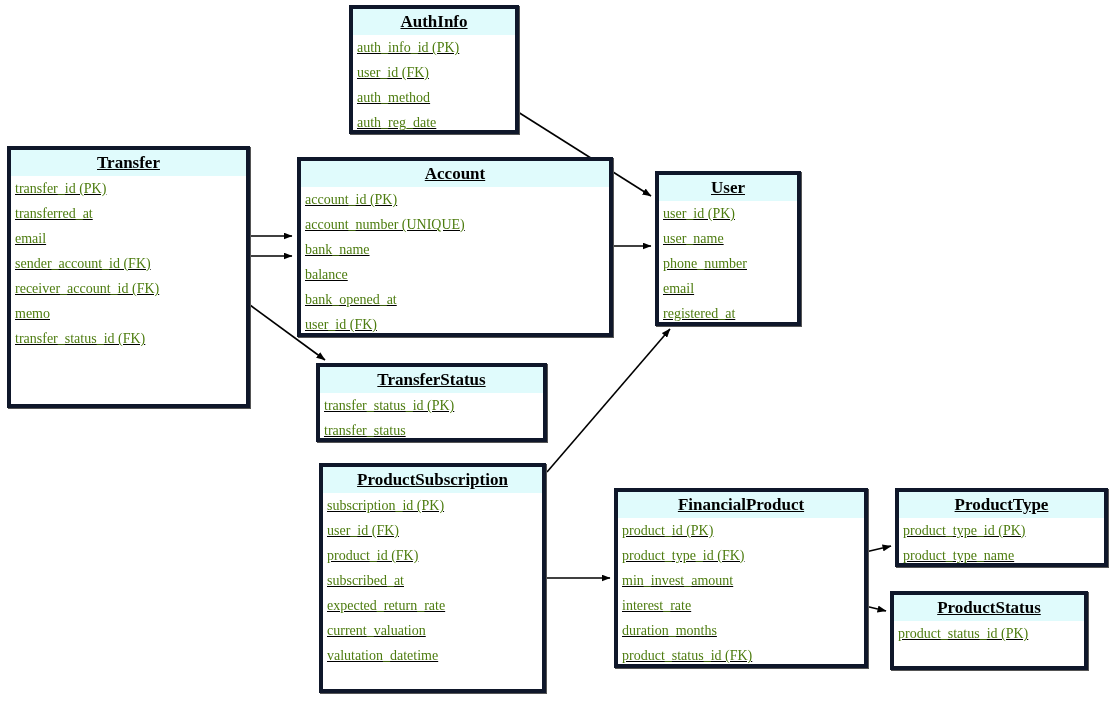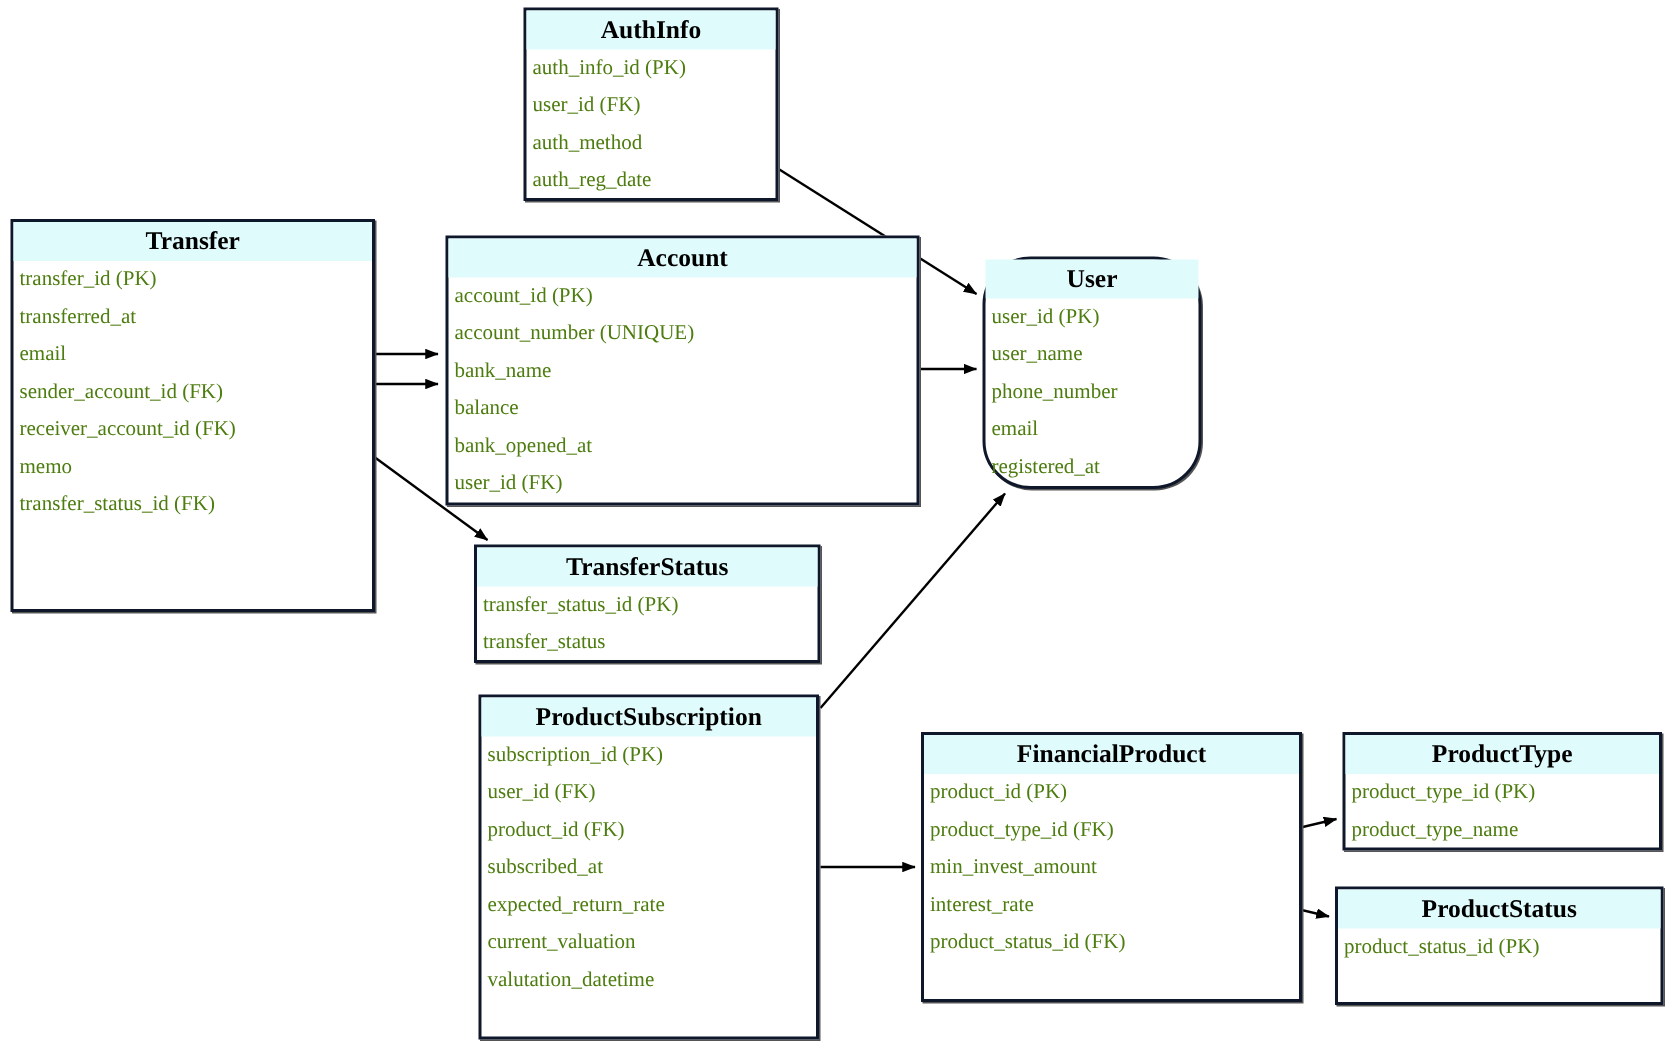--- a/index.html
+++ b/index.html
@@ -19,23 +19,24 @@
     position: absolute;
     left: 0;
     top: 0;
     width: 1119px;
     height: 701px;
     pointer-events: none;
   }
   .entity {
     position: absolute;
     box-sizing: border-box;
-    border: 2px solid #0f172a;
+    border: 4px solid #0f172a;
     background: #ffffff;
     box-shadow: 1px 1px 0 0 #555555;
+    text-decoration: underline;
   }
   .entity-title {
     box-sizing: border-box;
     background: #e0fbfc;
     text-align: center;
     font-weight: bold;
     font-size: 17px;
     line-height: 25px;
     height: 26px;
     color: #000000;
@@ -108,21 +109,21 @@
         <div class="entity-title">Account</div>
         <ul class="attr-list">
           <li class="attr">account_id (PK)</li>
           <li class="attr">account_number (UNIQUE)</li>
           <li class="attr">bank_name</li>
           <li class="attr">balance</li>
           <li class="attr">bank_opened_at</li>
           <li class="attr">user_id (FK)</li>
         </ul>
       </div>
-      <div class="entity" style="left: 655px; top: 171px; width: 146px; height: 155px; border-radius: 32px;">
+      <div class="entity" style="left: 655px; top: 171px; width: 146px; height: 155px;">
         <div class="entity-title">User</div>
         <ul class="attr-list">
           <li class="attr">user_id (PK)</li>
           <li class="attr">user_name</li>
           <li class="attr">phone_number</li>
           <li class="attr">email</li>
           <li class="attr">registered_at</li>
         </ul>
       </div>
       <div class="entity" style="left: 316px; top: 363px; width: 231px; height: 79px;">
@@ -144,31 +145,32 @@
           <li class="attr">valutation_datetime</li>
         </ul>
       </div>
       <div class="entity" style="left: 614px; top: 488px; width: 254px; height: 180px;">
         <div class="entity-title">FinancialProduct</div>
         <ul class="attr-list">
           <li class="attr">product_id (PK)</li>
           <li class="attr">product_type_id (FK)</li>
           <li class="attr">min_invest_amount</li>
           <li class="attr">interest_rate</li>
+          <li class="attr">duration_months</li>
           <li class="attr">product_status_id (FK)</li>
         </ul>
       </div>
       <div class="entity" style="left: 895px; top: 488px; width: 213px; height: 79px;">
         <div class="entity-title">ProductType</div>
         <ul class="attr-list">
           <li class="attr">product_type_id (PK)</li>
           <li class="attr">product_type_name</li>
         </ul>
       </div>
-      <div class="entity" style="left: 890px; top: 591px; width: 219px; height: 79px;">
+      <div class="entity" style="left: 890px; top: 591px; width: 198px; height: 79px;">
         <div class="entity-title">ProductStatus</div>
         <ul class="attr-list">
           <li class="attr">product_status_id (PK)</li>
         </ul>
       </div>
     </div>
 
 </div>
 
 </body></html>

